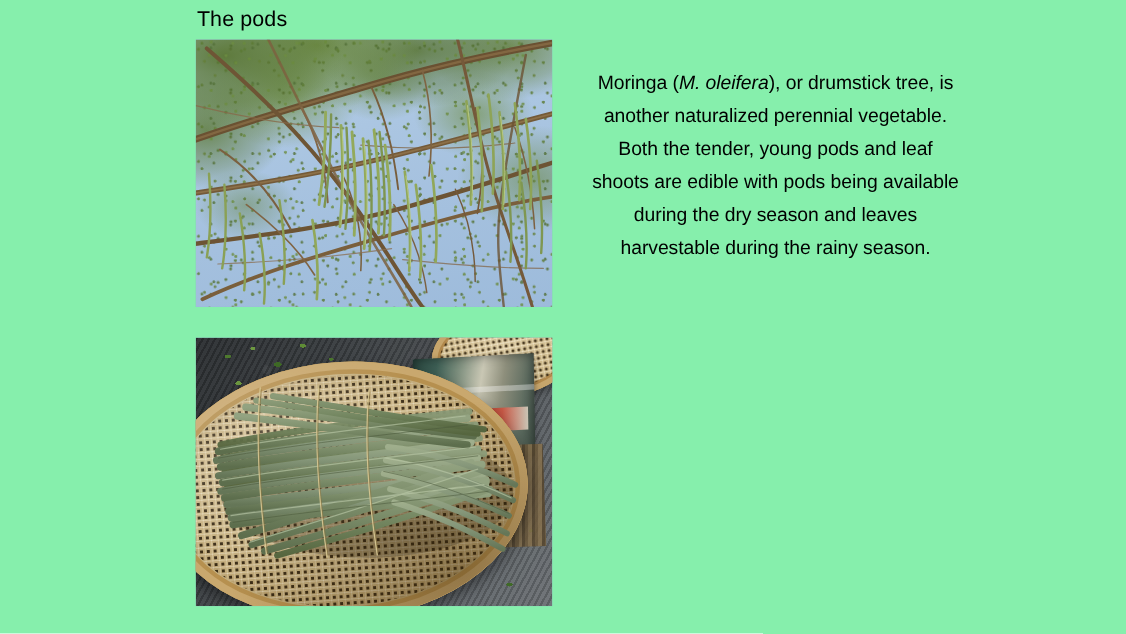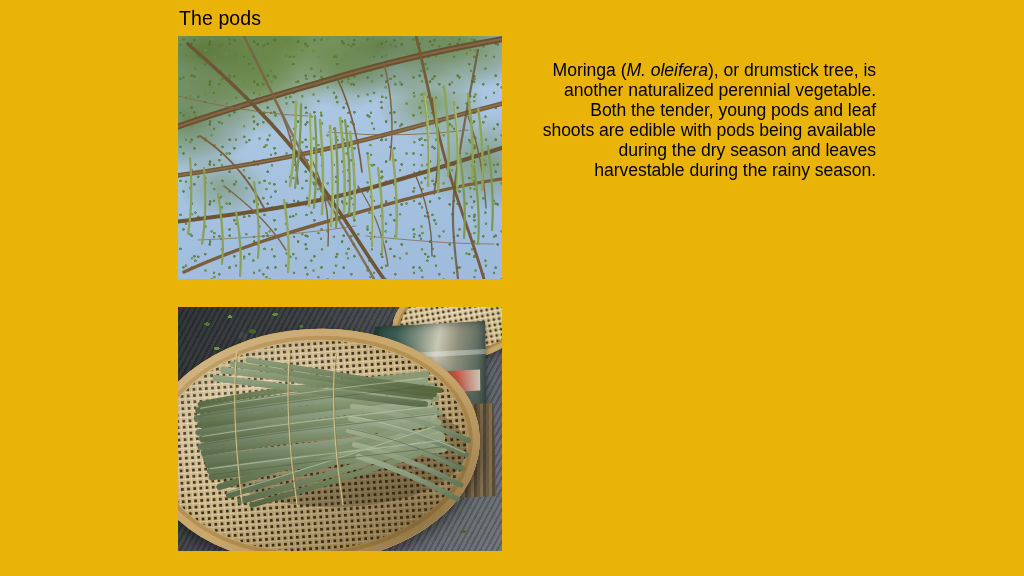--- a/index.html
+++ b/index.html
@@ -15,43 +15,43 @@
     position: relative;
     overflow: hidden;
     font-family: "Liberation Sans", sans-serif;
     color: #000000;
     -webkit-font-smoothing: antialiased;
   }
 
   .slide {
     position: absolute;
     inset: 0;
-    background: #eab308;
+    background: #86efac;
   }
 
   
   .slide-title {
     position: absolute;
     left: 179px;
     top: 6px;
     font-size: 19.5px;
     line-height: 24px;
     letter-spacing: 0.1px;
     color: #000;
     white-space: nowrap;
   }
 
   
   .body-text {
     position: absolute;
     font-size: 17.6px;
-    line-height: 20px;
+    line-height: 30px;
     color: #000;
     letter-spacing: -0.05px;
-    text-align: right;
+    text-align: center;
   }
   .body-text.first  { left: 534px; top: 60px;  width: 342px; }
   .body-text.second { left: 534px; top: 312px; width: 342px; }
   .body-text i { font-style: italic; }
 
   
   .photo {
     position: absolute;
     overflow: hidden;
     background: #8aa8c8;

